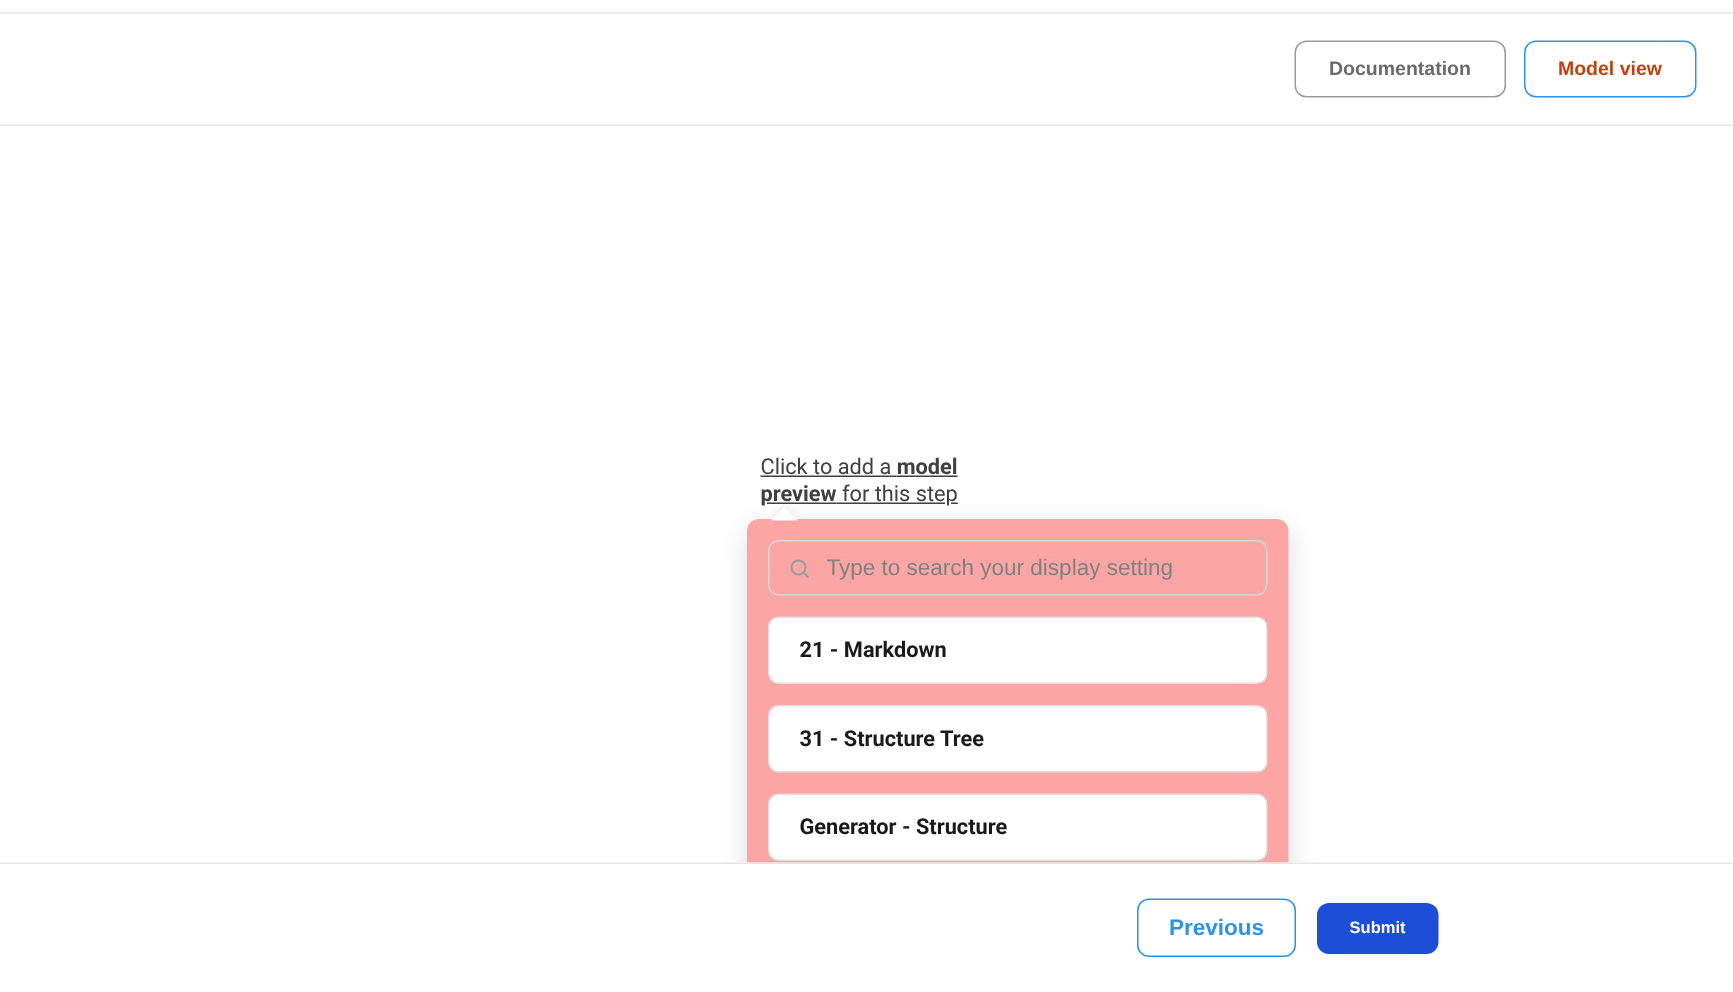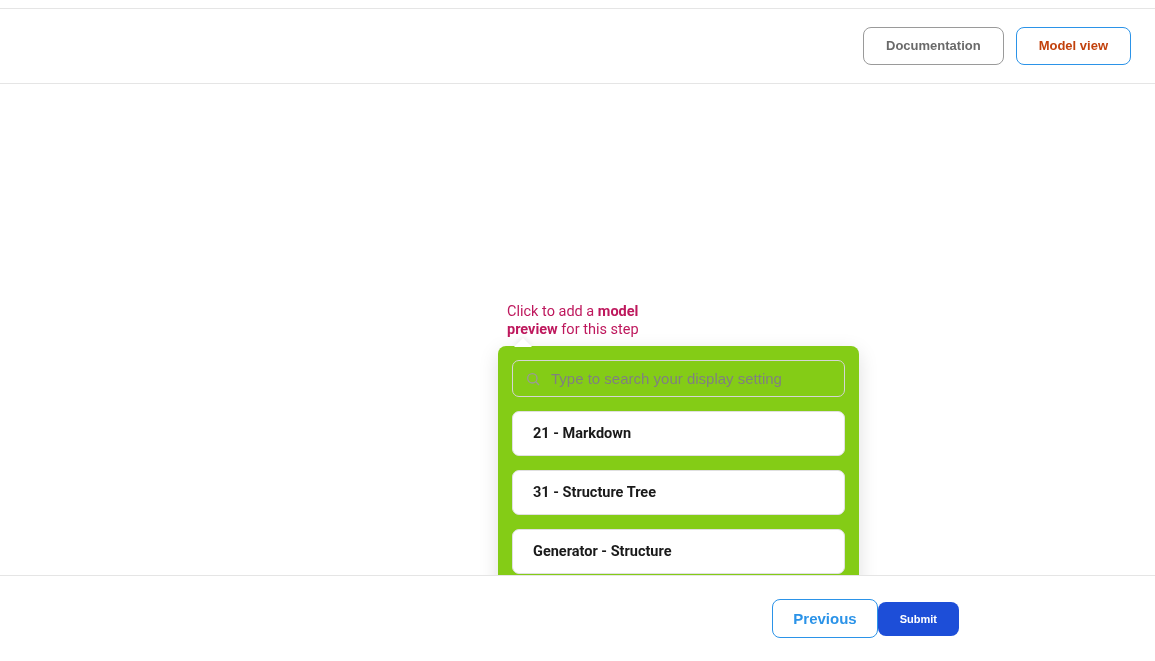--- a/index.html
+++ b/index.html
@@ -59,33 +59,34 @@
       left: 0;
       right: 0;
       bottom: 86px;
     }
     .prompt-text {
       position: absolute;
       left: 507px;
       top: 219px;
       width: 152px;
       font-size: 14.5px;
-      color: #be185d;
+      color: #404040;
+      text-decoration: underline;
       line-height: 1.25;
       cursor: pointer;
     }
     .prompt-text .bold {
       font-weight: 700;
     }
     .popover {
       position: absolute;
       left: 498px;
       top: 262px;
       width: 361px;
-      background: #84cc16;
+      background: #fca5a5;
       border-radius: 8px;
       box-shadow: 0 6px 20px rgba(0,0,0,0.13);
       padding: 14px 14px 6px 14px;
     }
     .popover::before {
       content: "";
       position: absolute;
       top: -8px;
       left: 16px;
       width: 0;
@@ -145,20 +146,21 @@
       position: absolute;
       bottom: 0;
       left: 0;
       right: 0;
       height: 86px;
       border-top: 1px solid #e5e5e5;
       display: flex;
       justify-content: flex-end;
       align-items: center;
       padding-right: 196px;
+      gap: 14px;
       background: #fff;
     }
     .btn-prev {
       border: 1.5px solid #2b93e8;
       color: #2b93e8;
       background: #fff;
       padding: 10px 20px;
       border-radius: 8px;
       font-size: 15px;
       font-weight: 600;

